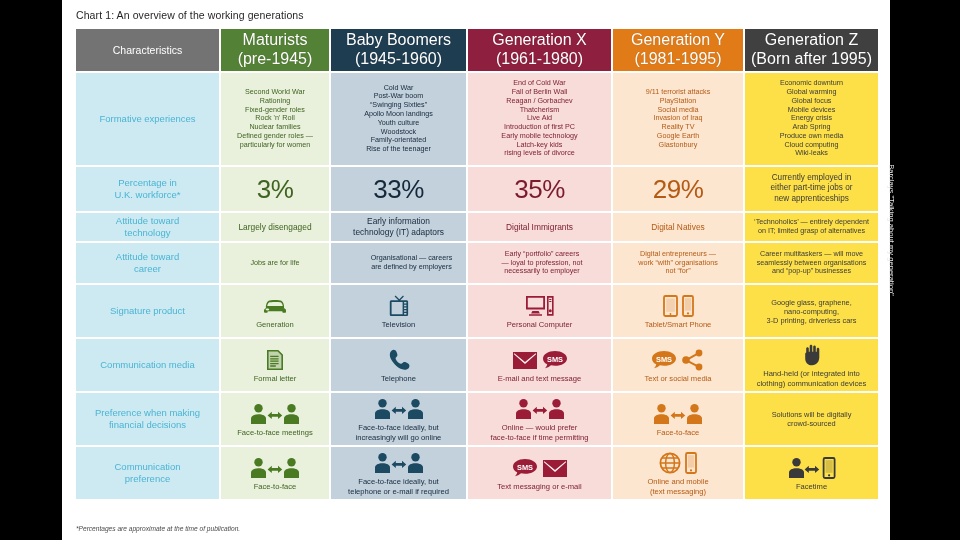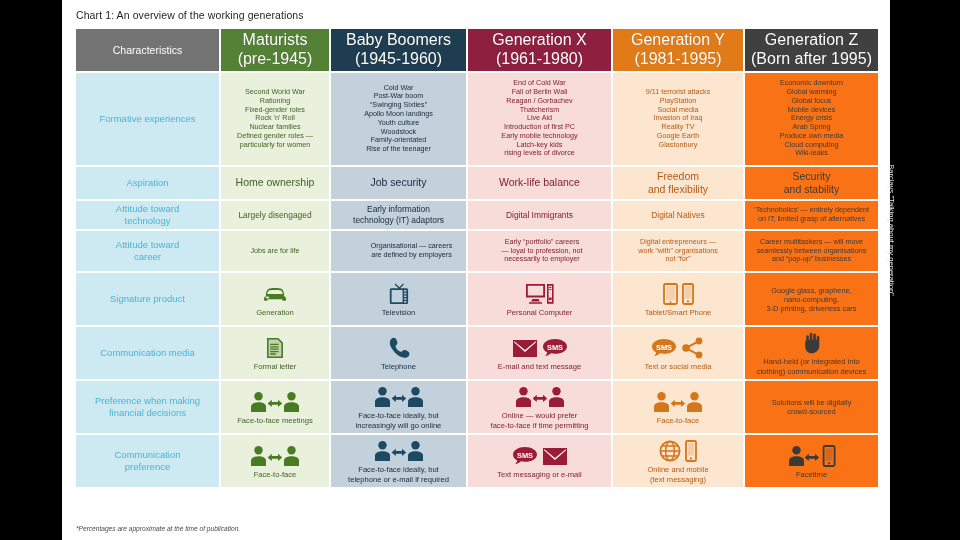--- a/index.html
+++ b/index.html
@@ -80,21 +80,21 @@
     line-height: 1.28;
     padding-left: 9px;
     vertical-align: top;
     padding-top: 6px;
   }
   
   td.g { background: #e9f0dc; color: #3f6420; }
   td.b { background: #c3d1dd; color: #16293a; }
   td.r { background: #f7dcd9; color: #7c1a30; }
   td.o { background: #fce6cf; color: #b55a14; }
-  td.k { background: #f97316; color: #3a3a3a; }
+  td.k { background: #fde047; color: #3a3a3a; }
 
   td.body { font-size: 8.4px; line-height: 1.24; }
   td.small { font-size: 7.2px; line-height: 1.22; }
   td.med  { font-size: 9.3px; line-height: 1.25; }
   td.asp  { font-size: 10.5px; line-height: 1.22; }
 
   .pct {
     font-size: 26px;
     line-height: 1;
     letter-spacing: -0.5px;
@@ -185,26 +185,36 @@
       <tbody>
           <tr>
             <td class="rl" style="height: 92px;">Formative experiences</td>
             <td class="small g" style="height: 92px;">Second World War<br>Rationing<br>Fixed-gender roles<br>Rock 'n' Roll<br>Nuclear families<br>Defined gender roles —<br>particularly for women</td>
             <td class="small b" style="height: 92px;">Cold War<br>Post-War boom<br>“Swinging Sixties”<br>Apollo Moon landings<br>Youth culture<br>Woodstock<br>Family-orientated<br>Rise of the teenager</td>
             <td class="small r" style="height: 92px;">End of Cold War<br>Fall of Berlin Wall<br>Reagan / Gorbachev<br>Thatcherism<br>Live Aid<br>Introduction of first PC<br>Early mobile technology<br>Latch-key kids<br>rising levels of divorce</td>
             <td class="small o" style="height: 92px;">9/11 terrorist attacks<br>PlayStation<br>Social media<br>Invasion of Iraq<br>Reality TV<br>Google Earth<br>Glastonbury</td>
             <td class="small k" style="height: 92px;">Economic downturn<br>Global warming<br>Global focus<br>Mobile devices<br>Energy crisis<br>Arab Spring<br>Produce own media<br>Cloud computing<br>Wiki-leaks</td>
           </tr>
           <tr>
-            <td class="rl">Aspiration</td>
-            <td class="asp g" style="height: 32px;">Home ownership</td>
-            <td class="asp b" style="height: 32px;">Job security</td>
-            <td class="asp r" style="height: 32px;">Work-life balance</td>
-            <td class="asp o" style="height: 32px;">Freedom<br>and flexibility</td>
-            <td class="asp k" style="height: 32px;">Security<br>and stability</td>
+            <td class="rl">Percentage in<br>U.K. workforce*</td>
+            <td class="med g pctcell">
+              <div class="pct">3%</div>
+            </td>
+            <td class="med b pctcell">
+              <div class="pct">33%</div>
+            </td>
+            <td class="med r pctcell">
+              <div class="pct">35%</div>
+            </td>
+            <td class="med o pctcell">
+              <div class="pct">29%</div>
+            </td>
+            <td class="med k pctcell">
+              <div class="genznote">Currently employed in<br>either part-time jobs or<br>new apprenticeships</div>
+            </td>
           </tr>
           <tr>
             <td class="rl">Attitude toward<br>technology</td>
             <td class="body g" style="height: 28px;">Largely disengaged</td>
             <td class="body b" style="height: 28px;">Early information<br>technology (IT) adaptors</td>
             <td class="body r" style="height: 28px;">Digital Immigrants</td>
             <td class="body o" style="height: 28px;">Digital Natives</td>
             <td class="k small" style="height: 28px;">‘Technoholics’ — entirely dependent<br>on IT; limited grasp of alternatives</td>
           </tr>
           <tr>

